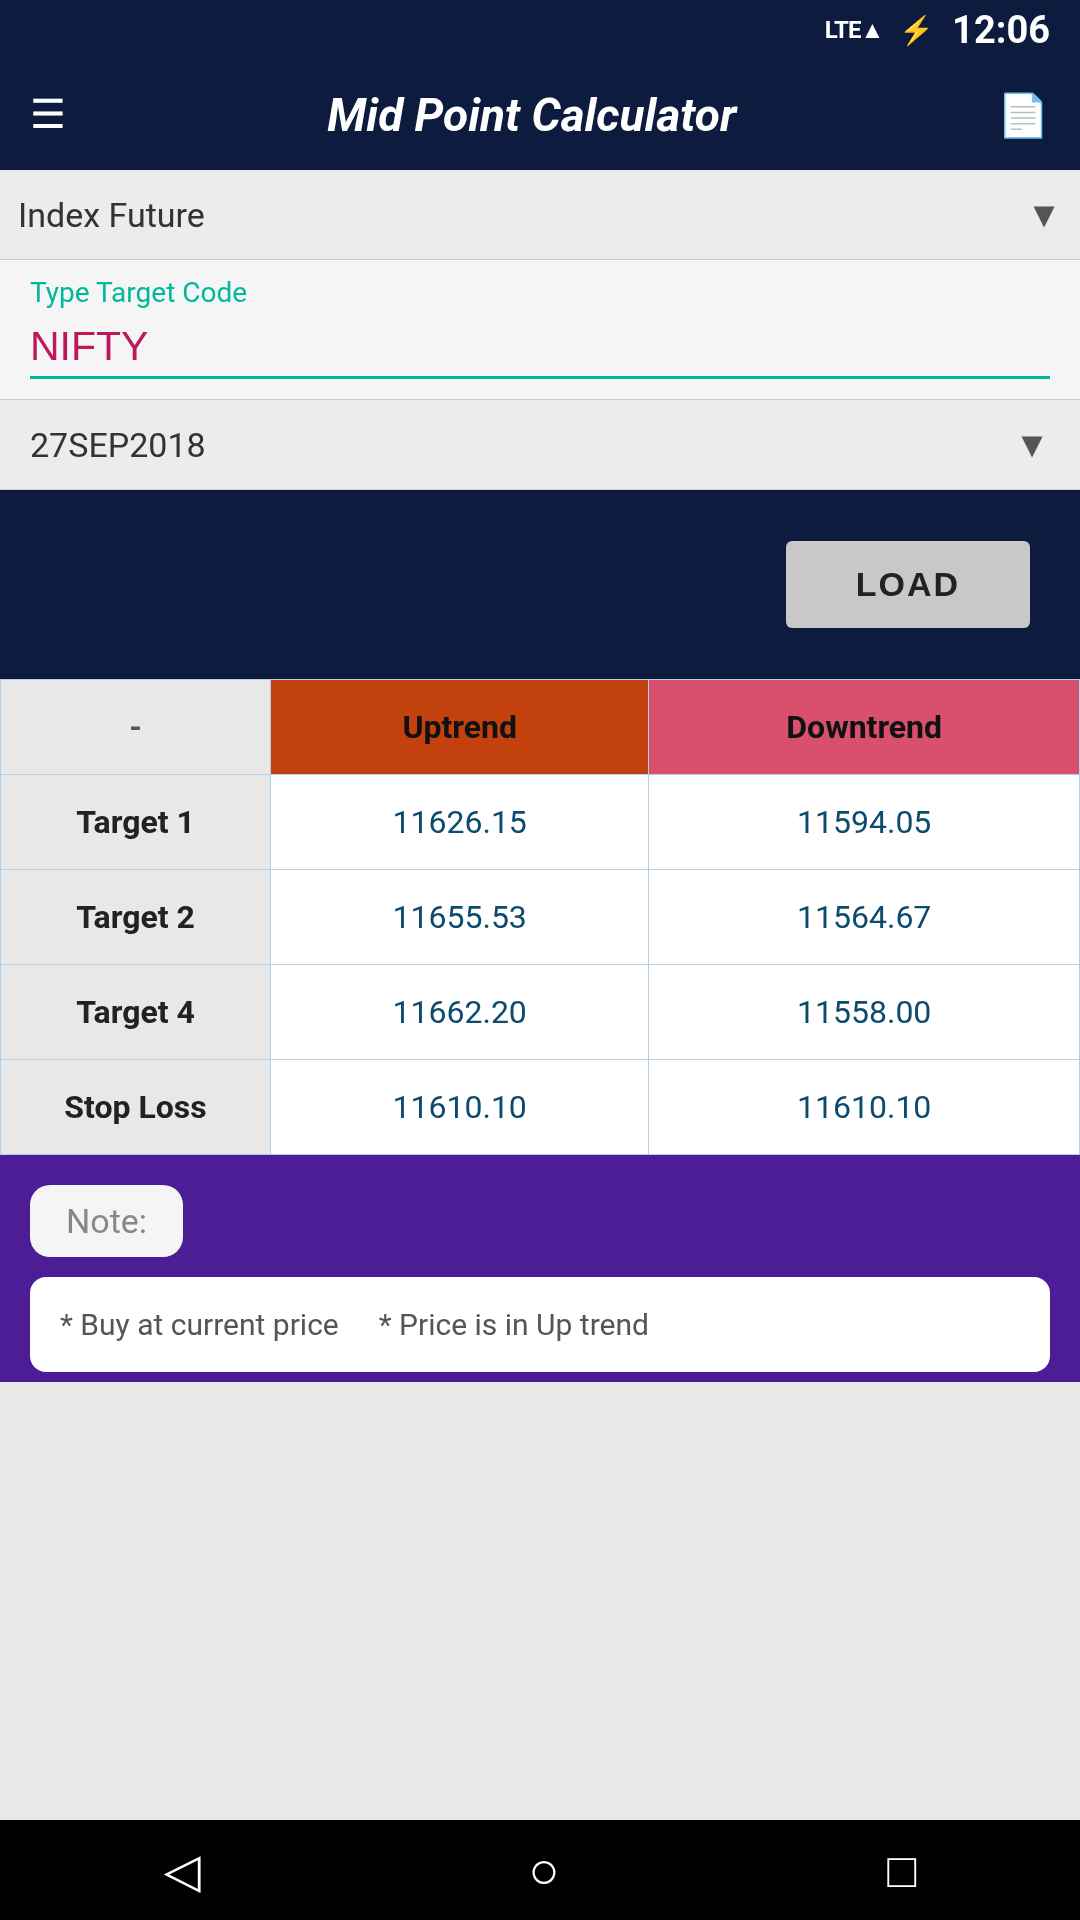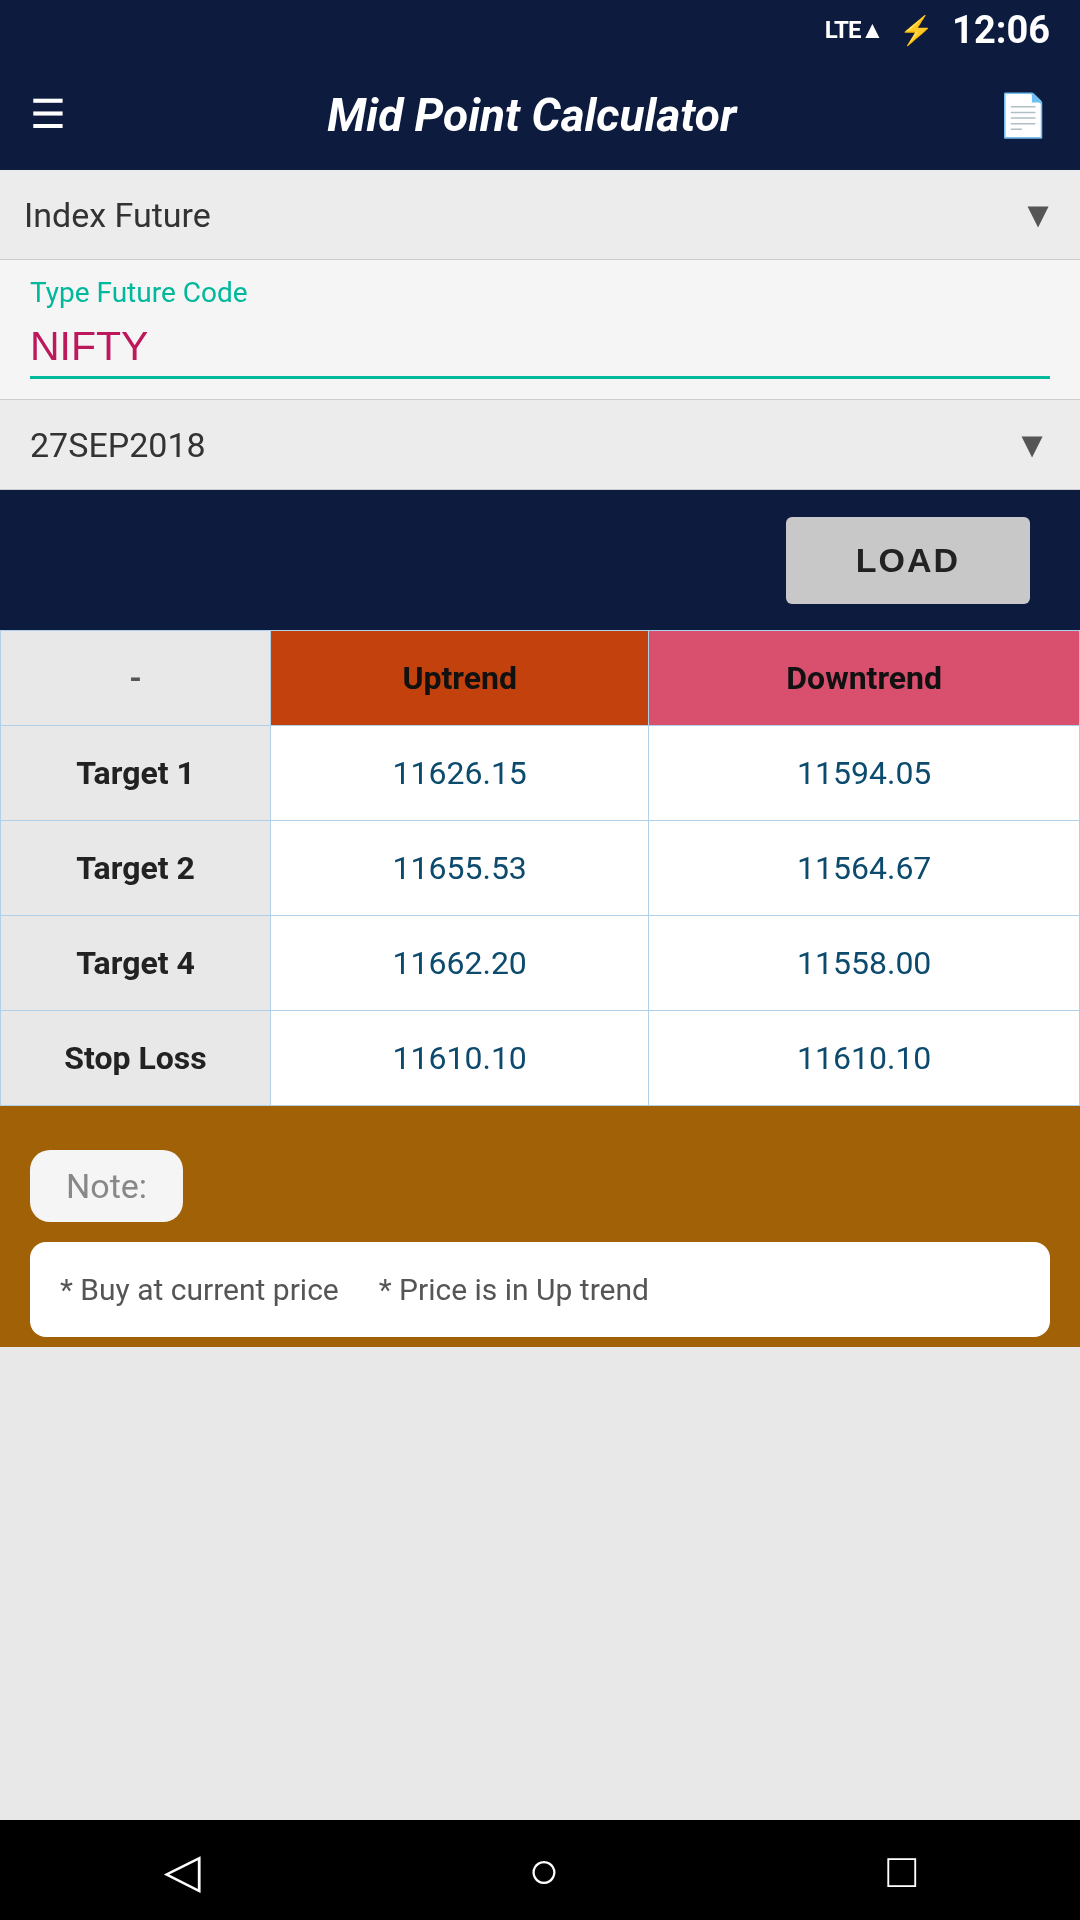--- a/index.html
+++ b/index.html
@@ -64,21 +64,21 @@
       color: white;
       font-size: 38px;
     }
 
     
     .dropdown-container {
       background: #ececec;
       height: 90px;
       display: flex;
       align-items: center;
-      padding: 0 24px;
+      padding: 0 18px;
       border-bottom: 1px solid #ccc;
     }
     .dropdown-label {
       font-size: 34px;
       color: #333;
       flex: 1;
     }
     .dropdown-arrow {
       font-size: 36px;
       color: #555;
@@ -117,21 +117,21 @@
     }
     .date-dropdown-label {
       font-size: 34px;
       color: #333;
       flex: 1;
     }
 
     
     .load-section {
       background: #0d1b3e;
-      height: 140px;
+      height: 189px;
       display: flex;
       align-items: center;
       justify-content: flex-end;
       padding: 0 50px;
     }
     .load-button {
       background: #c8c8c8;
       border: none;
       border-radius: 6px;
       padding: 24px 70px;
@@ -178,22 +178,22 @@
       font-size: 34px;
     }
     .header-dash {
       background: #e8e8e8;
       color: #555;
       font-size: 34px;
     }
 
     
     .note-section {
-      background: #a16207;
-      padding: 44px 30px 10px;
+      background: #4c1d95;
+      padding: 30px 30px 10px;
     }
     .note-badge {
       display: inline-block;
       background: #f5f5f5;
       border-radius: 20px;
       padding: 16px 36px;
       font-size: 34px;
       color: #888;
       margin-bottom: 20px;
     }
@@ -245,21 +245,21 @@
   <span class="header-title">Mid Point Calculator</span>
   <span class="header-book-icon" style="font-size:42px;">📄</span>
 </div>
 
 <div class="dropdown-container">
   <span class="dropdown-label">Index Future</span>
   <span class="dropdown-arrow">▼</span>
 </div>
 
 <div class="input-section">
-  <div class="input-label">Type Future Code</div>
+  <div class="input-label">Type Target Code</div>
   <input class="script-input" type="text" value="NIFTY" style="">
 </div>
 
 <div class="date-dropdown-container">
   <span class="date-dropdown-label">27SEP2018</span>
   <span class="dropdown-arrow">▼</span>
 </div>
 
 <div class="load-section">
   <button class="load-button">LOAD</button>

